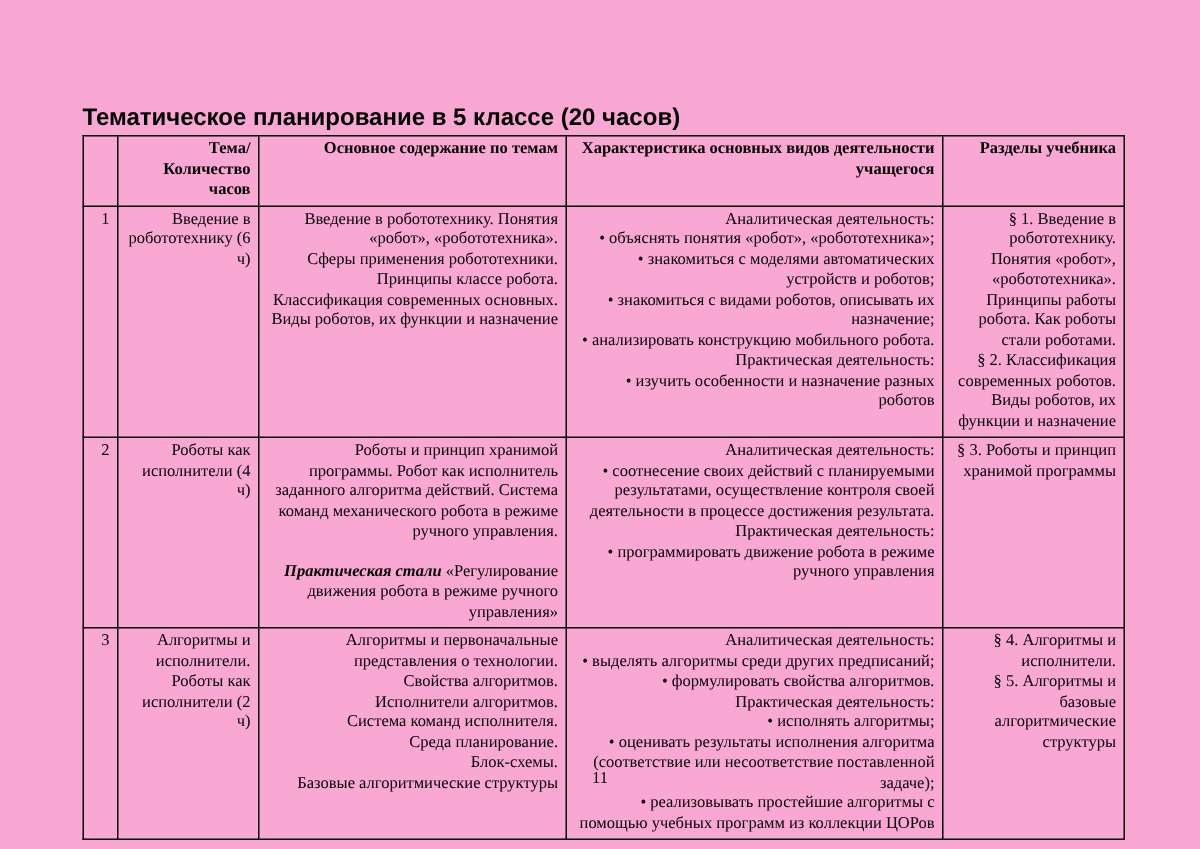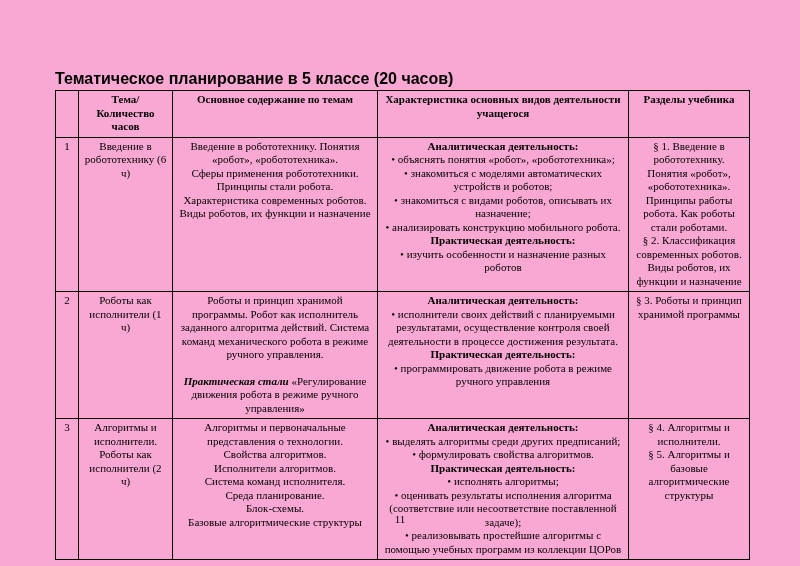--- a/index.html
+++ b/index.html
@@ -25,30 +25,30 @@
     position: absolute;
     left: 55px;
     top: 90px;
     width: 694px;
     border-collapse: collapse;
     table-layout: fixed;
   }
   .plan-table th, .plan-table td {
     border: 1px solid #000000;
     vertical-align: top;
-    text-align: center;
+    text-align: right;
     padding: 2px 5px 3px 5px;
     font-size: 11px;
     line-height: 13.5px;
     font-weight: normal;
     overflow: hidden;
   }
   .plan-table th { font-weight: bold; }
   .para { margin: 0; }
-  .b { font-weight: bold; }
+  .b { font-weight: normal; }
   .bi { font-weight: bold; font-style: italic; }
   .empty-line { min-height: 13px; }
   .page-number {
     position: absolute;
     left: 0;
     right: 0;
     top: 513px;
     text-align: center;
     font-size: 11px;
   }
@@ -76,48 +76,48 @@
         <th>Разделы учебника</th>
       </tr>
     </thead>
     <tbody>
         <tr>
           <td>1</td>
           <td>Введение в робототехнику (6 ч)</td>
           <td>
             <div class="para">Введение в робототехнику. Понятия «робот», «робототехника».</div>
             <div class="para">Сферы применения робототехники.</div>
-            <div class="para">Принципы стали робота.</div>
-            <div class="para">Характеристика современных роботов. Виды роботов, их функции и назначение</div>
+            <div class="para">Принципы классе робота.</div>
+            <div class="para">Классификация современных основных. Виды роботов, их функции и назначение</div>
           </td>
           <td>
             <div class="para b">Аналитическая деятельность:</div>
             <div class="para">• объяснять понятия «робот», «робототехника»;</div>
             <div class="para">• знакомиться с моделями автоматических устройств и роботов;</div>
             <div class="para">• знакомиться с видами роботов, описывать их назначение;</div>
             <div class="para">• анализировать конструкцию мобильного робота.</div>
             <div class="para b">Практическая деятельность:</div>
             <div class="para">• изучить особенности и назначение разных роботов</div>
           </td>
           <td>
             <div class="para">§ 1. Введение в робототехнику. Понятия «робот», «робототехника». Принципы работы робота. Как роботы стали роботами.</div>
             <div class="para">§ 2. Классификация современных роботов. Виды роботов, их функции и назначение</div>
           </td>
         </tr>
         <tr>
           <td>2</td>
-          <td>Роботы как исполнители (1 ч)</td>
+          <td>Роботы как исполнители (4 ч)</td>
           <td>
             <div class="para">Роботы и принцип хранимой программы. Робот как исполнитель заданного алгоритма действий. Система команд механического робота в режиме ручного управления.</div>
             <div class="para empty-line"></div>
             <div class="para"><span class="bi">Практическая стали</span><span> «Регулирование движения робота в режиме ручного управления»</span></div>
           </td>
           <td>
             <div class="para b">Аналитическая деятельность:</div>
-            <div class="para">• исполнители своих действий с планируемыми результатами, осуществление контроля своей деятельности в процессе достижения результата.</div>
+            <div class="para">• соотнесение своих действий с планируемыми результатами, осуществление контроля своей деятельности в процессе достижения результата.</div>
             <div class="para b">Практическая деятельность:</div>
             <div class="para">• программировать движение робота в режиме ручного управления</div>
           </td>
           <td>
             <div class="para">§ 3. Роботы и принцип хранимой программы</div>
           </td>
         </tr>
         <tr>
           <td>3</td>
           <td>Алгоритмы и исполнители. Роботы как исполнители (2 ч)</td>

